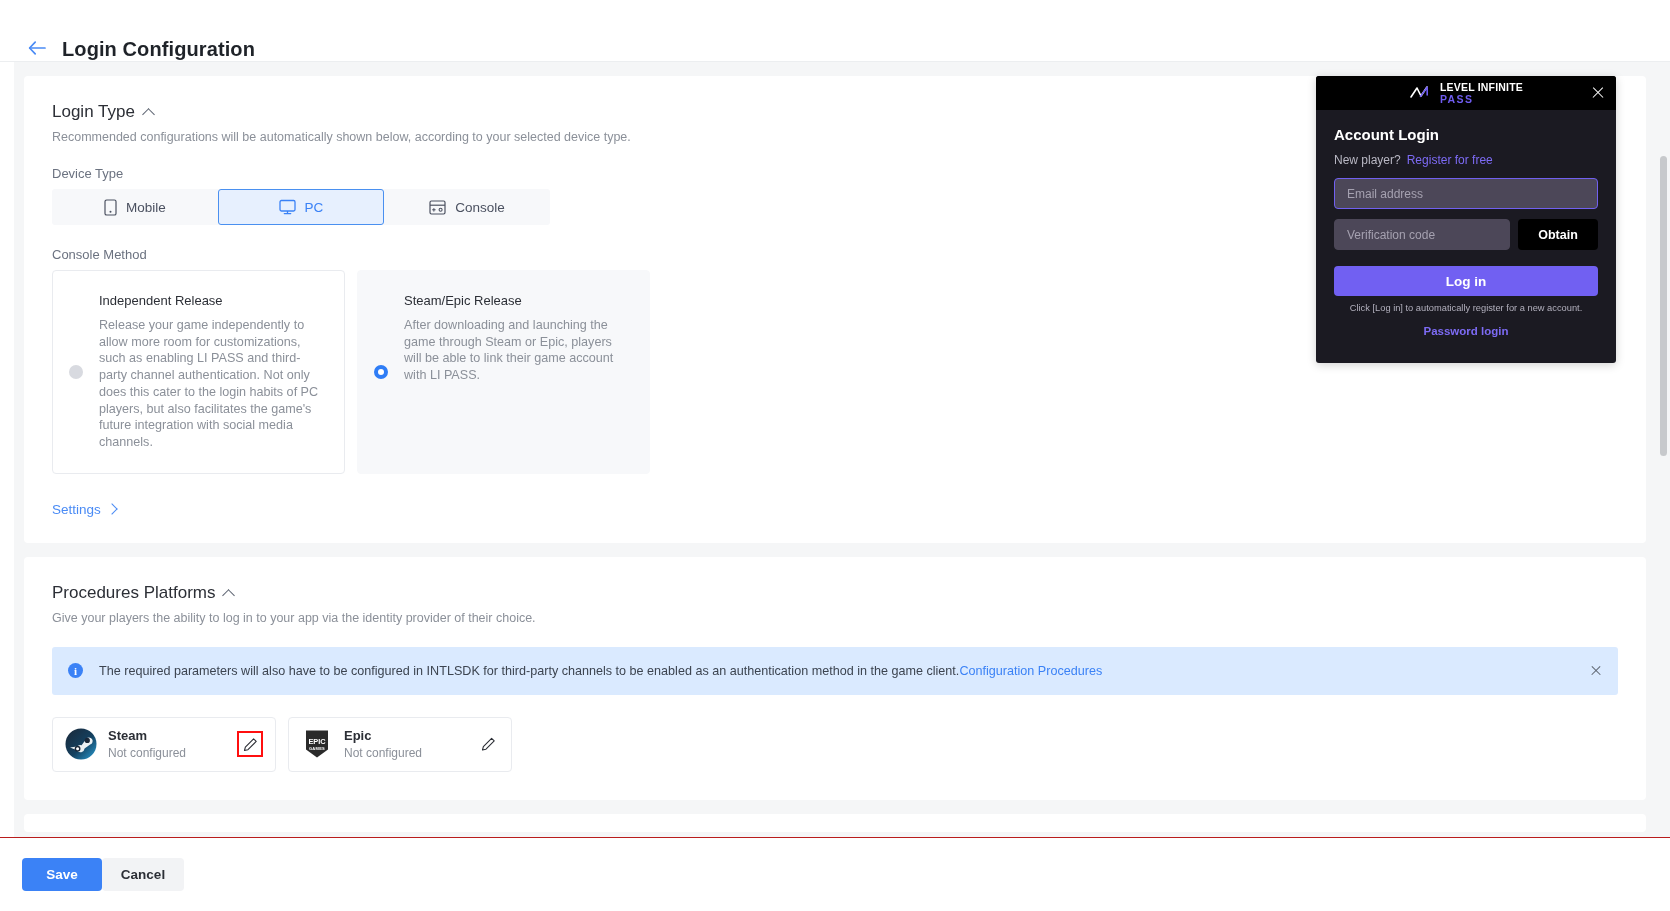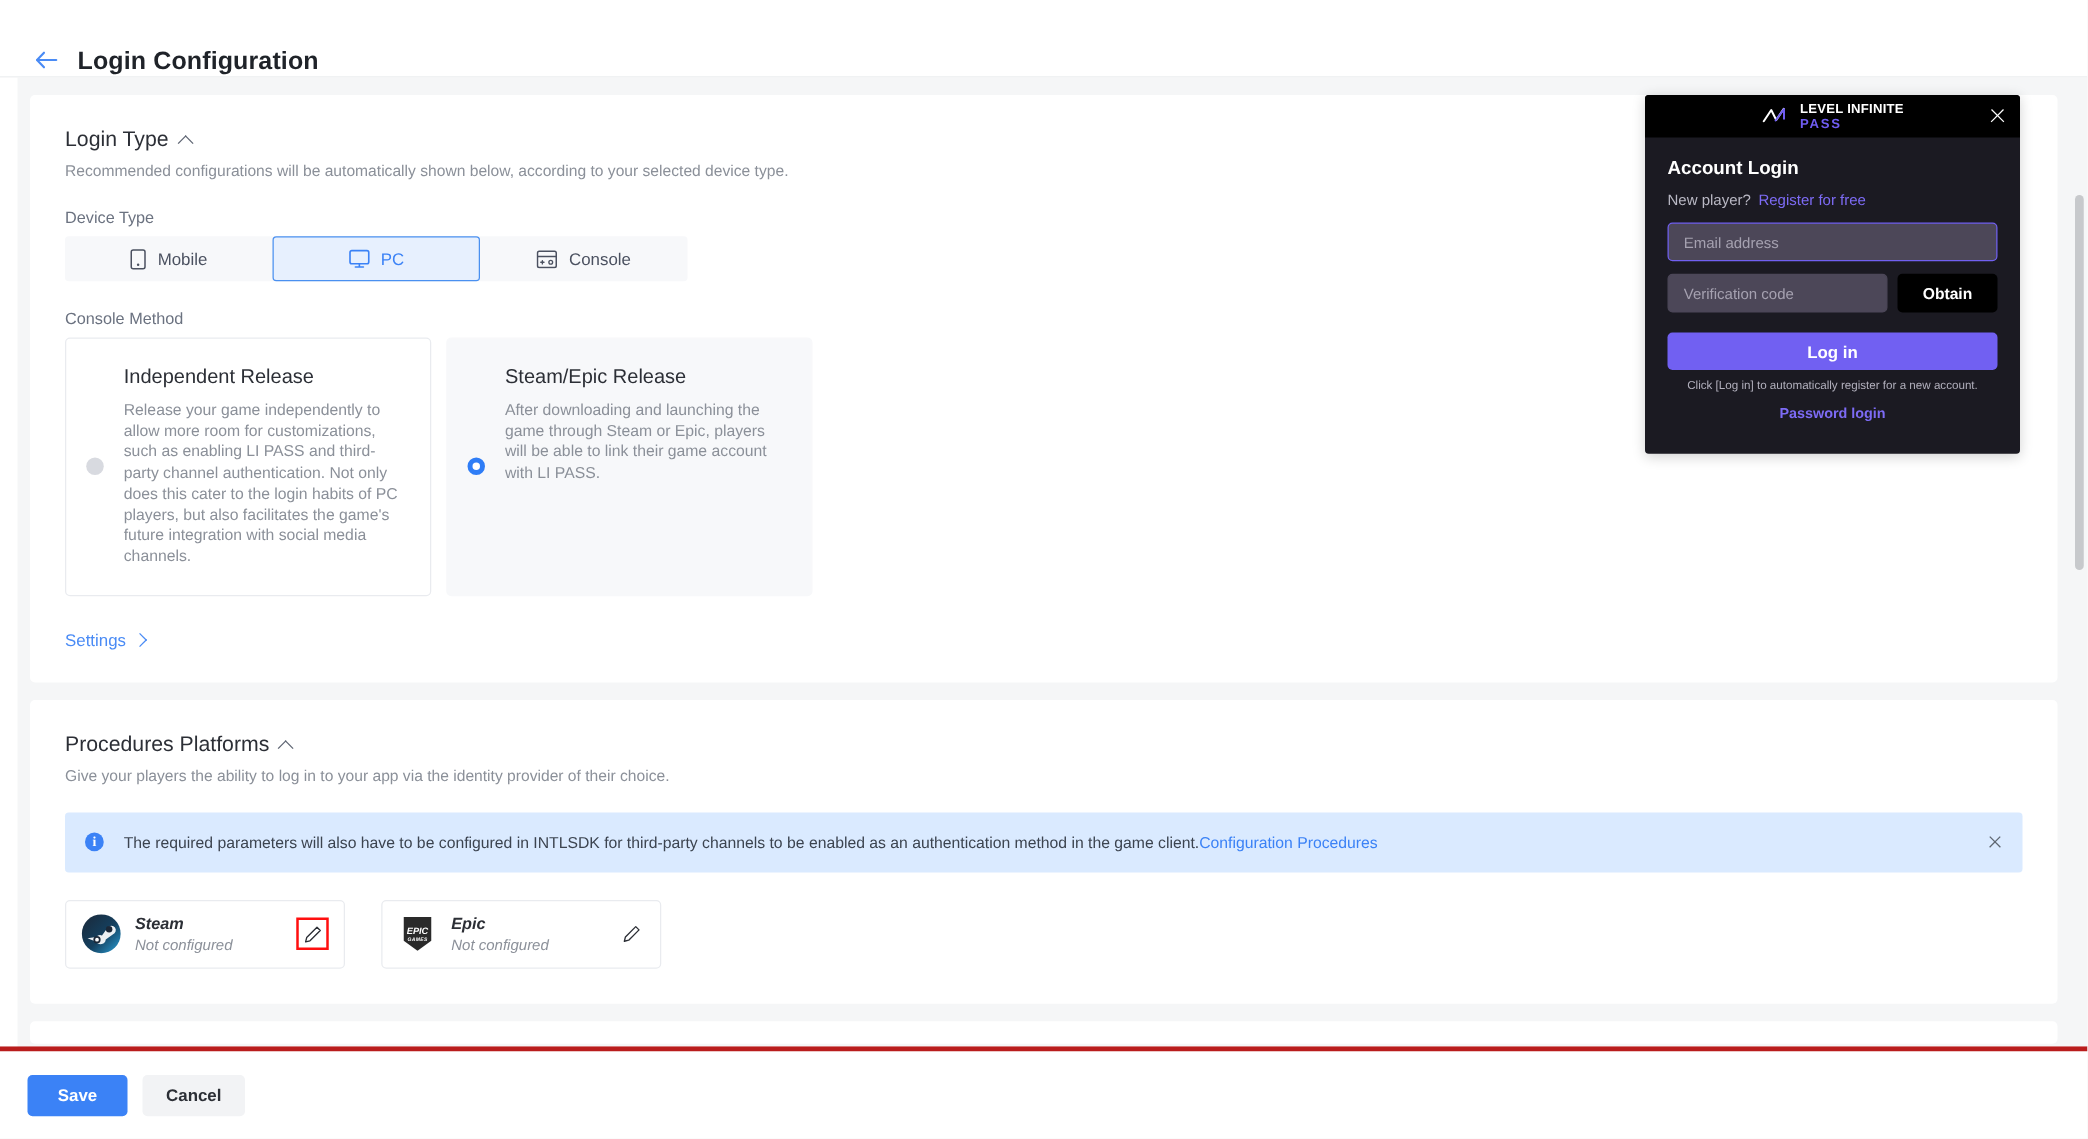--- a/index.html
+++ b/index.html
@@ -152,21 +152,21 @@
     transform: translateY(-50%);
     width: 14px; height: 14px;
     border-radius: 50%;
     background: #d8dae0;
   }
   .radio.on {
     background: #ffffff;
     border: 4px solid #2f7df6;
   }
   .method-title {
-    font-size: 16px;
+    font-size: 13px;
     color: #2c2f36;
     margin-bottom: 9px;
   }
   .method-desc {
     font-size: 12.6px;
     line-height: 1.33;
     color: #8b9099;
   }
 
   .settings-link {
@@ -306,21 +306,21 @@
     width: 12px; height: 12px; cursor: pointer;
   }
   .banner-x::before, .banner-x::after {
     content: ""; position: absolute; left: 0; top: 5px;
     width: 12px; height: 1.2px; background: #5d6570;
   }
   .banner-x::before { transform: rotate(45deg); }
   .banner-x::after  { transform: rotate(-45deg); }
 
   
-  .platforms { display: flex; gap: 29px; padding-bottom: 28px; font-style: italic; }
+  .platforms { display: flex; gap: 12px; padding-bottom: 28px; }
   .tile {
     width: 224px; height: 55px;
     border: 1px solid #e9ebef;
     border-radius: 4px;
     display: flex; align-items: center;
     padding: 0 12px;
     position: relative;
     background: #fff;
   }
   .tile-logo {
@@ -348,23 +348,23 @@
   .card.partial {
     height: 18px;
     padding: 0;
     margin-bottom: 0;
   }
 
   
   .footer {
     height: 74px;
     background: #ffffff;
-    border-top: 4px solid #b91c1c;
+    border-top: 1px solid #b91c1c;
     display: flex; align-items: center;
-    gap: 12px;
+    gap: 0;
     padding-left: 22px;
     flex: 0 0 auto;
   }
   .btn {
     height: 33px;
     border-radius: 4px;
     display: flex; align-items: center; justify-content: center;
     font-size: 13.5px; font-weight: bold;
     cursor: pointer;
   }

